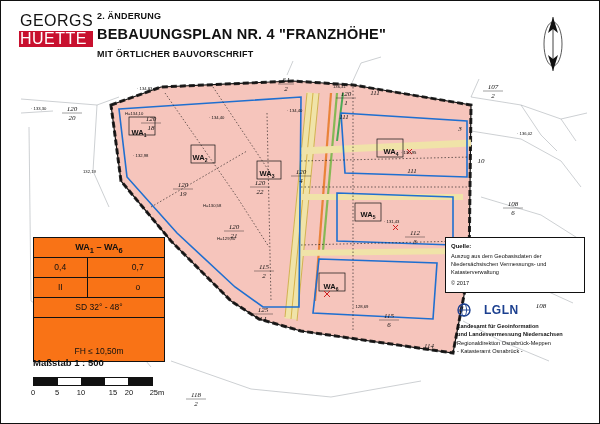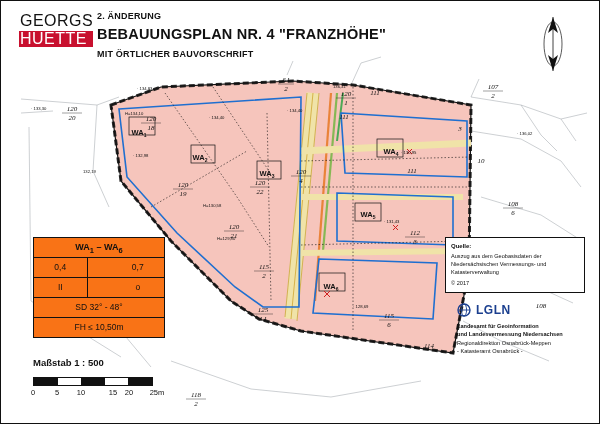--- a/index.html
+++ b/index.html
@@ -46,21 +46,21 @@
     left:32px;top:236px;width:130px;
     border:1px solid #111;background:#f97316;
     font-size:8.5px;color:#111;
   }
   #legend .lrow{
     height:19px;line-height:19px;
     text-align:center;
     border-bottom:1px solid #111;
     white-space:nowrap;
   }
-  #legend .lrow:last-child{border-bottom:none;}
+  #legend .lrow:last-child{border-bottom:none;margin-top:24px;}
   #legend .lrow.head{font-weight:bold;font-size:9px;}
   #legend .two{display:flex;height:19px;gap:24px;}
   #legend .two>div{flex:1;line-height:19px;text-align:center;}
   #legend .two>div:first-child{border-right:1px solid #111;}
 
   
   #scalewrap{left:32px;top:356px;width:150px;}
   #scaletitle{font-size:9.5px;font-weight:bold;color:#111;margin-bottom:9px;}
   #scalebar{position:relative;height:7px;width:118px;border:1px solid #111;display:flex;}
   #scalebar div{flex:1;border-right:1px solid #111;}
@@ -75,21 +75,21 @@
     border:1px solid #111;background:#fff;
     padding:4px 5px 5px 5px;
     font-size:5.6px;color:#111;line-height:1.45;
   }
   #source .sh{font-weight:bold;font-size:6px;margin-bottom:1px;}
   #source .cpy{margin-top:3px;font-size:5.6px;}
   #lgln{
     right:14px;top:300px;width:128px;
     font-size:5.6px;color:#111;line-height:1.5;
   }
-  #lgln .lg-top{display:flex;align-items:center;gap:5px;margin-bottom:3px;}
+  #lgln .lg-top{display:flex;align-items:center;gap:13px;margin-bottom:3px;}
   #lgln .lg-name{font-weight:bold;font-size:12px;color:#1b3f8f;letter-spacing:.5px;}
   #lgln .lg-line{font-weight:bold;}
 
   
   #map{left:0;top:0;}
 
   
   .plotnum{font-family:"Liberation Serif", serif;font-style:italic;font-size:7px;fill:#111;text-anchor:middle;}
   .tiny{font-family:"Liberation Sans", sans-serif;font-size:4.2px;fill:#111;}
   .walabel{font-family:"Liberation Sans", sans-serif;font-size:7.5px;font-weight:bold;fill:#111;text-anchor:middle;}

